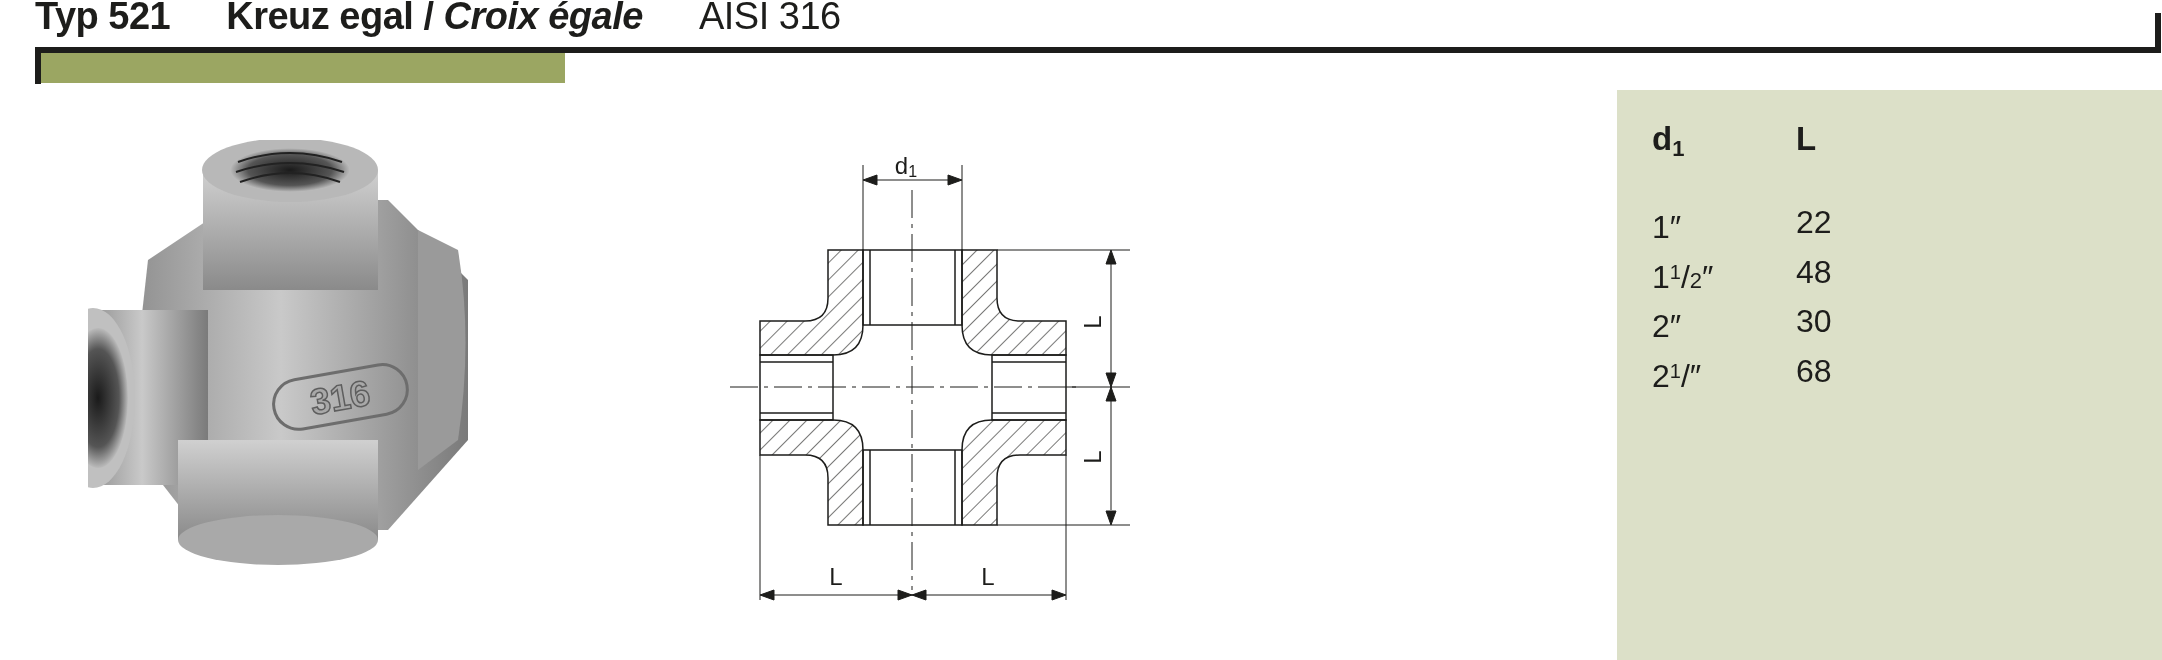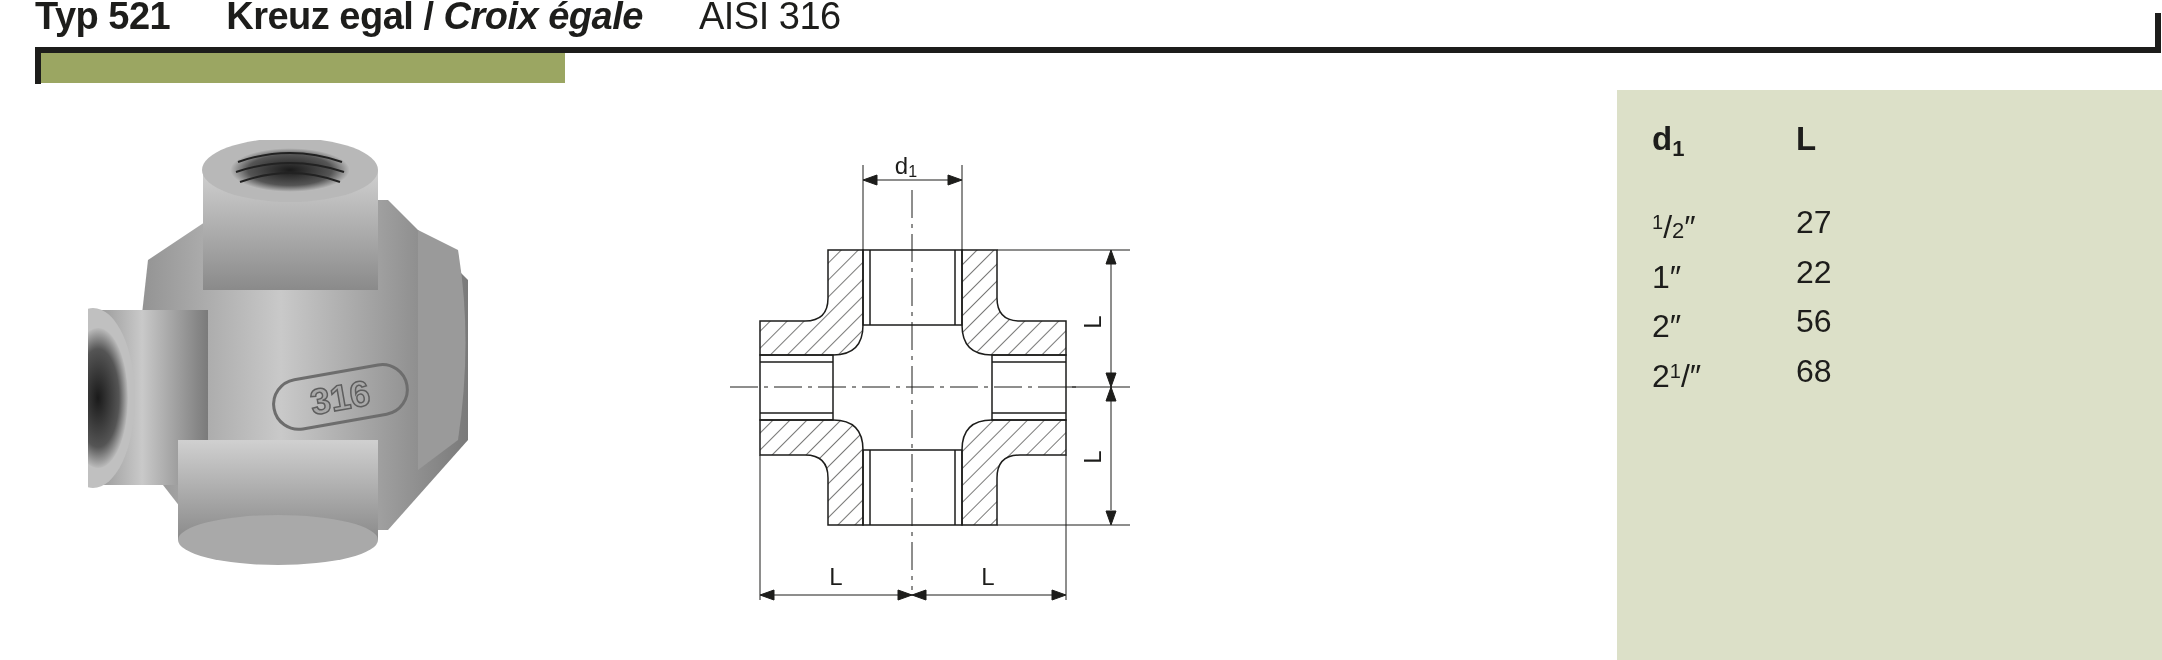--- a/index.html
+++ b/index.html
@@ -156,30 +156,30 @@
         <th class="c1"><span>d</span><sub>1</sub></th>
         <th>L</th>
       </tr>
     </thead>
     <tbody id="rows">
         <tr class="gap">
           <td></td>
           <td></td>
         </tr>
         <tr>
-    <td><span class="whole"></span><span class="frac"><sup class="num">1</sup><span class="slash">/</span><span class="den">2</span></span><span class="inch">″</span></td>
-    <td>27</td>
-  </tr>
-        <tr>
     <td><span class="whole">1</span><span class="frac"><sup class="num"></sup><span class="slash"></span><span class="den"></span></span><span class="inch">″</span></td>
     <td>22</td>
   </tr>
         <tr>
+    <td><span class="whole">1</span><span class="frac"><sup class="num">1</sup><span class="slash">/</span><span class="den">2</span></span><span class="inch">″</span></td>
+    <td>48</td>
+  </tr>
+        <tr>
     <td><span class="whole">2</span><span class="frac"><sup class="num"></sup><span class="slash"></span><span class="den"></span></span><span class="inch">″</span></td>
-    <td>56</td>
+    <td>30</td>
   </tr>
         <tr>
     <td><span class="whole">2</span><span class="frac"><sup class="num">1</sup><span class="slash">/</span></span><span class="inch">″</span></td>
     <td>68</td>
   </tr>
       </tbody>
   </table>
 </div>
 
 </body></html>

